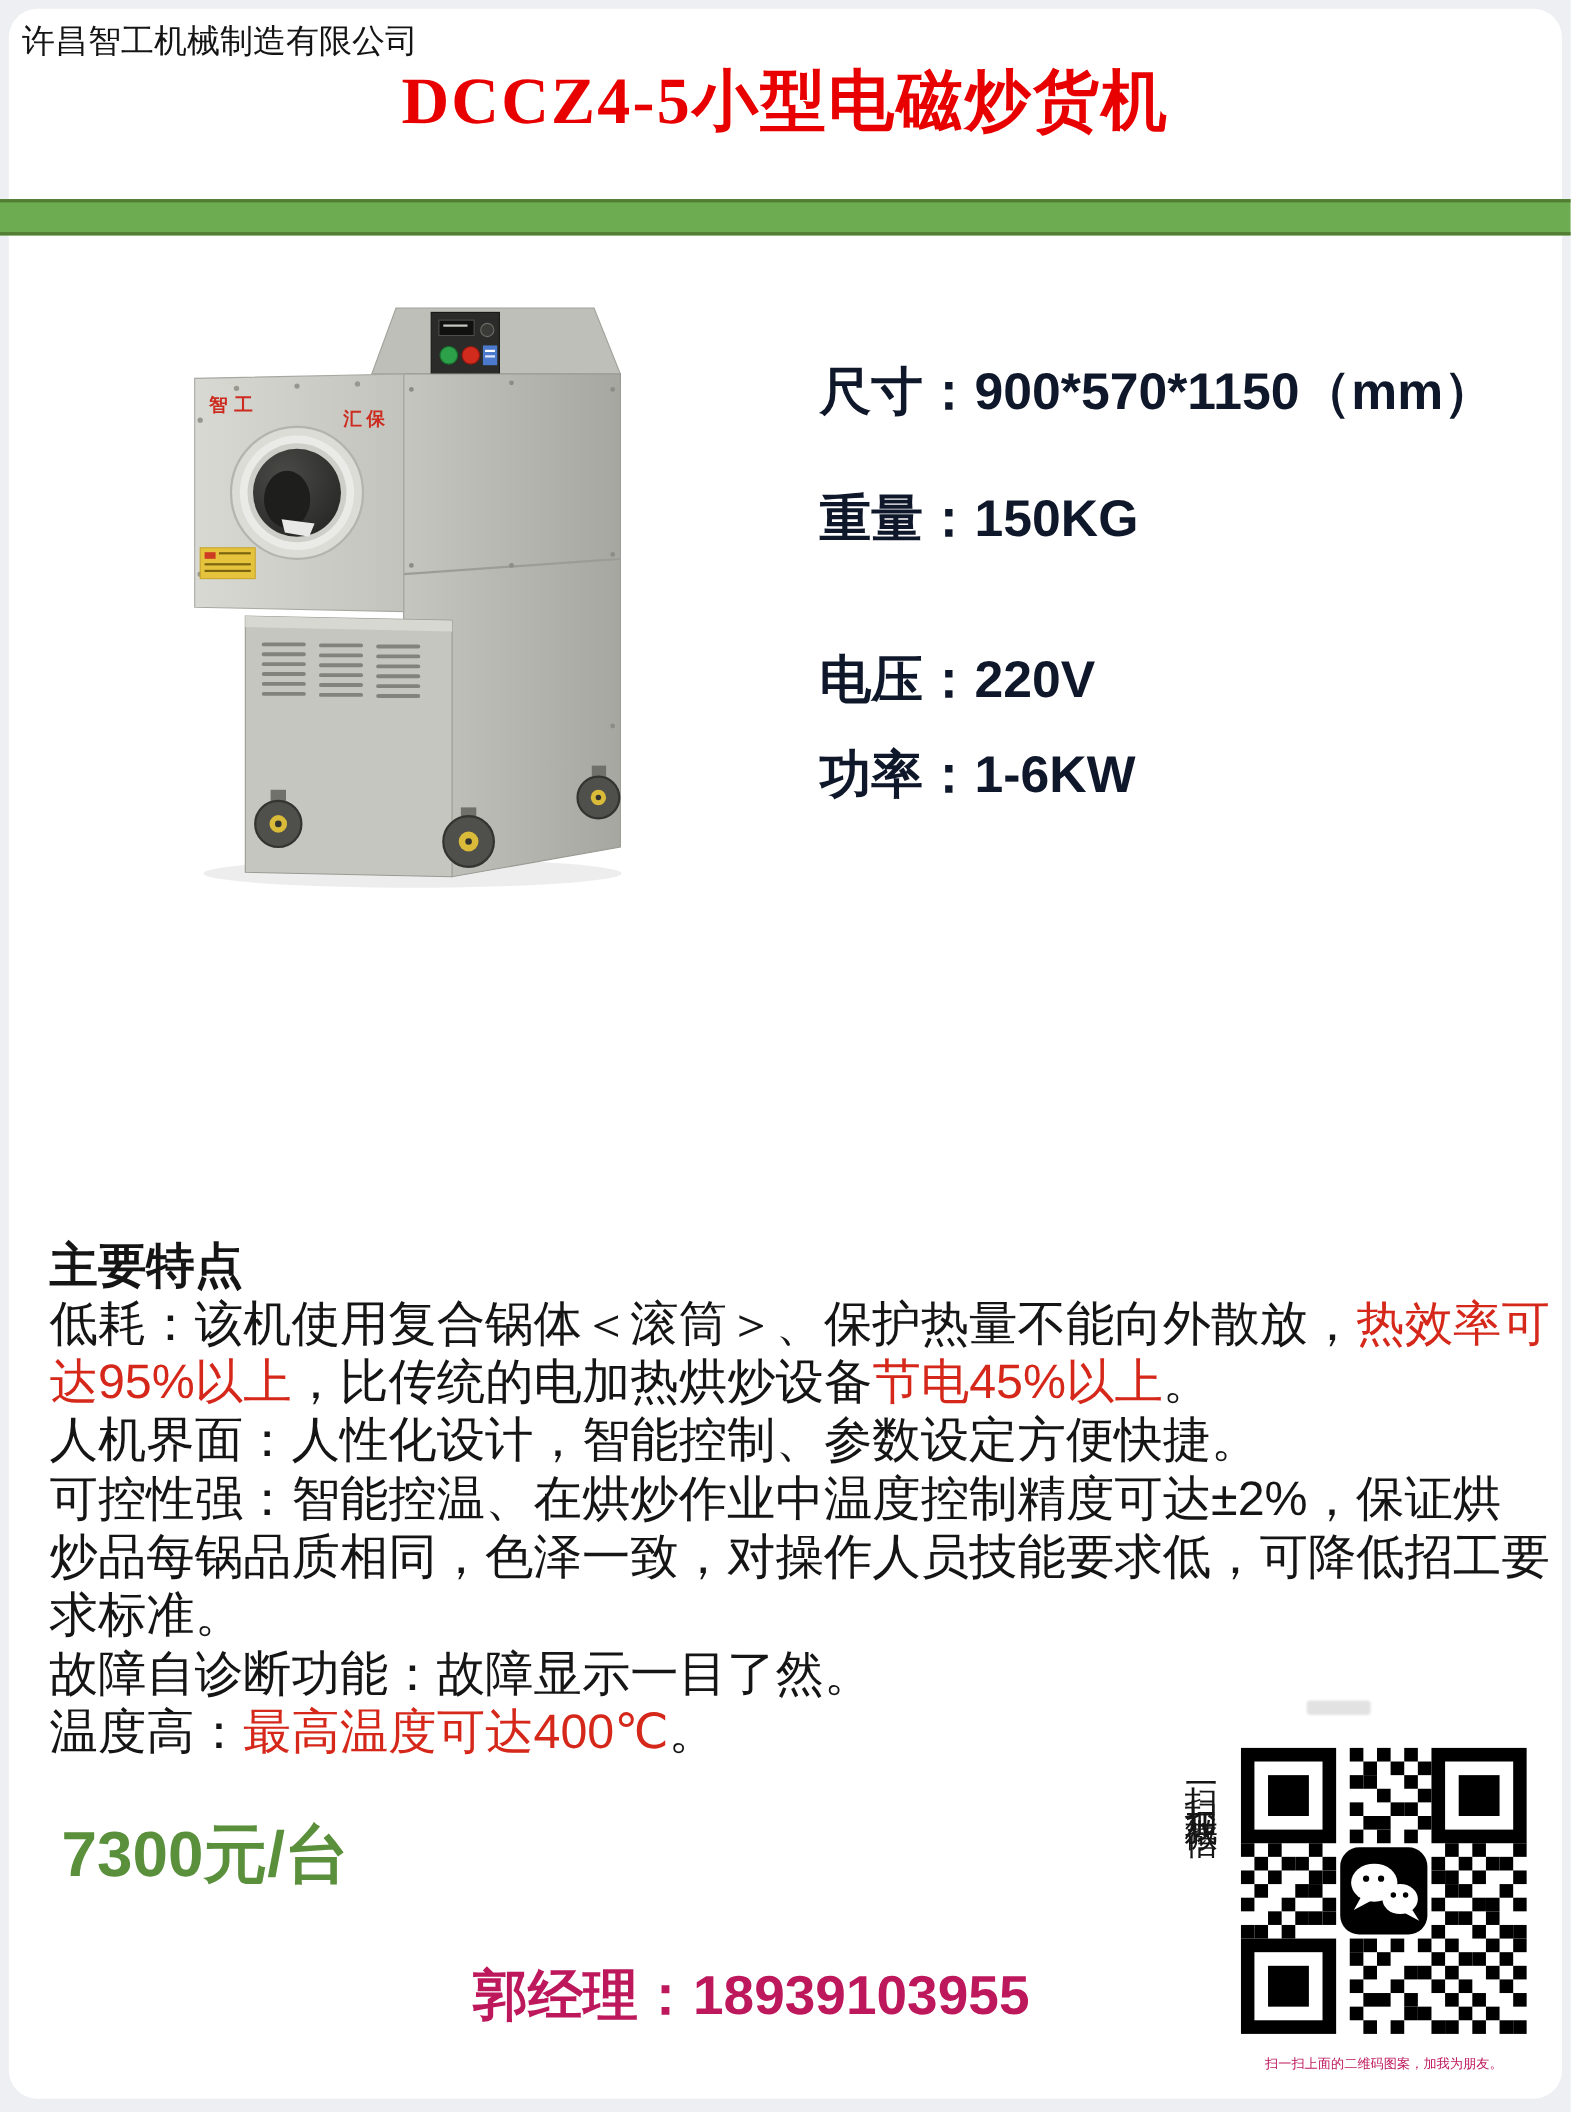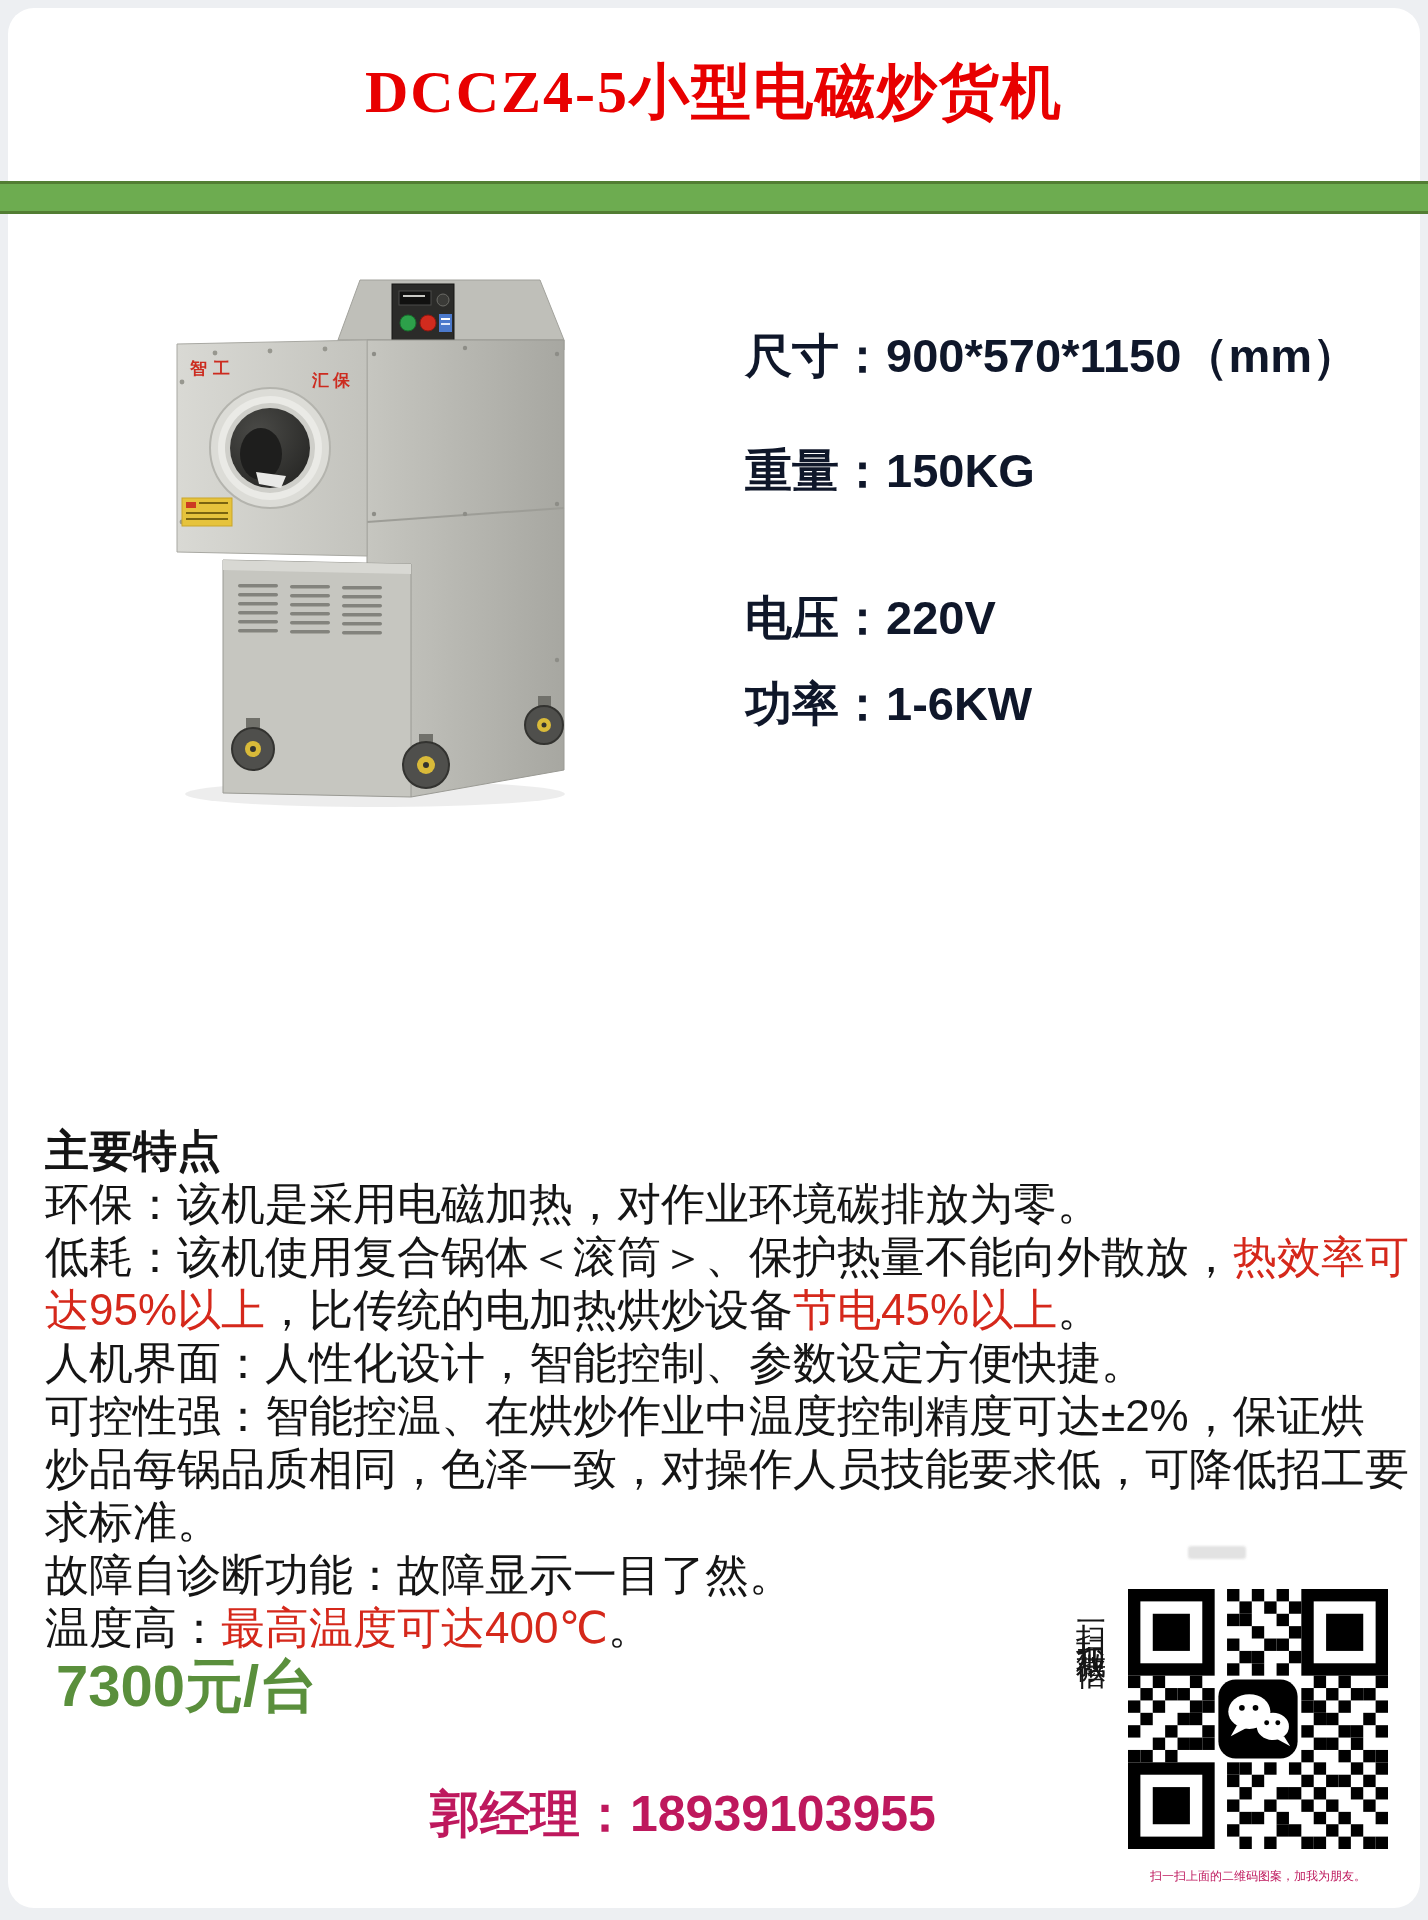--- a/index.html
+++ b/index.html
@@ -31,20 +31,21 @@
   .qr-box{position:absolute;left:1128px;top:1588px;width:260px;height:262px;}
   .qr-caption{position:absolute;left:1108px;top:1868px;width:300px;text-align:center;
               font-size:12px;color:#be185d;white-space:nowrap;}
 </style>
 </head>
 <body>
 
 <div class="page">
   <div class="card"></div>
 
+  <div class="company">许昌智工机械制造有限公司</div>
   <div class="title">DCCZ4-5小型电磁炒货机</div>
   <div class="green-bar"></div>
 
   <svg class="machine" viewBox="0 0 460 590" xmlns="http://www.w3.org/2000/svg">
     <defs>
       <linearGradient id="metalL" x1="0" y1="0" x2="1" y2="0">
         <stop offset="0" stop-color="#d9d9d4"></stop>
           <stop offset="1" stop-color="#c3c3bd"></stop>
       </linearGradient>
       <linearGradient id="metalR" x1="0" y1="0" x2="1" y2="0">
@@ -148,21 +149,20 @@
   </svg>
 
   <div class="spec s0"><span>尺寸：</span><span>900*570*1150（mm）</span></div>
   <div class="spec s1"><span>重量：</span><span>150KG</span></div>
   <div class="spec s2"><span>电压：</span><span>220V</span></div>
   <div class="spec s3"><span>功率：</span><span>1-6KW</span></div>
 
 
   <div class="features">
     <div class="fline fhead">主要特点</div>
-    <div class="fline"><span>环保：该机是采用电磁加热，对作业环境碳排放为零。</span></div>
     <div class="fline"><span>低耗：该机使用复合锅体＜滚筒＞、保护热量不能向外散放，</span><span class="red">热效率可</span></div>
     <div class="fline"><span class="red">达95%以上</span><span>，比传统的电加热烘炒设备</span><span class="red">节电45%以上</span><span>。</span></div>
     <div class="fline"><span>人机界面：人性化设计，智能控制、参数设定方便快捷。</span></div>
     <div class="fline"><span>可控性强：智能控温、在烘炒作业中温度控制精度可达±2%，保证烘</span></div>
     <div class="fline"><span>炒品每锅品质相同，色泽一致，对操作人员技能要求低，可降低招工要</span></div>
     <div class="fline"><span>求标准。</span></div>
     <div class="fline"><span>故障自诊断功能：故障显示一目了然。</span></div>
     <div class="fline"><span>温度高：</span><span class="red">最高温度可达400℃</span><span>。</span></div>
   </div>
 

